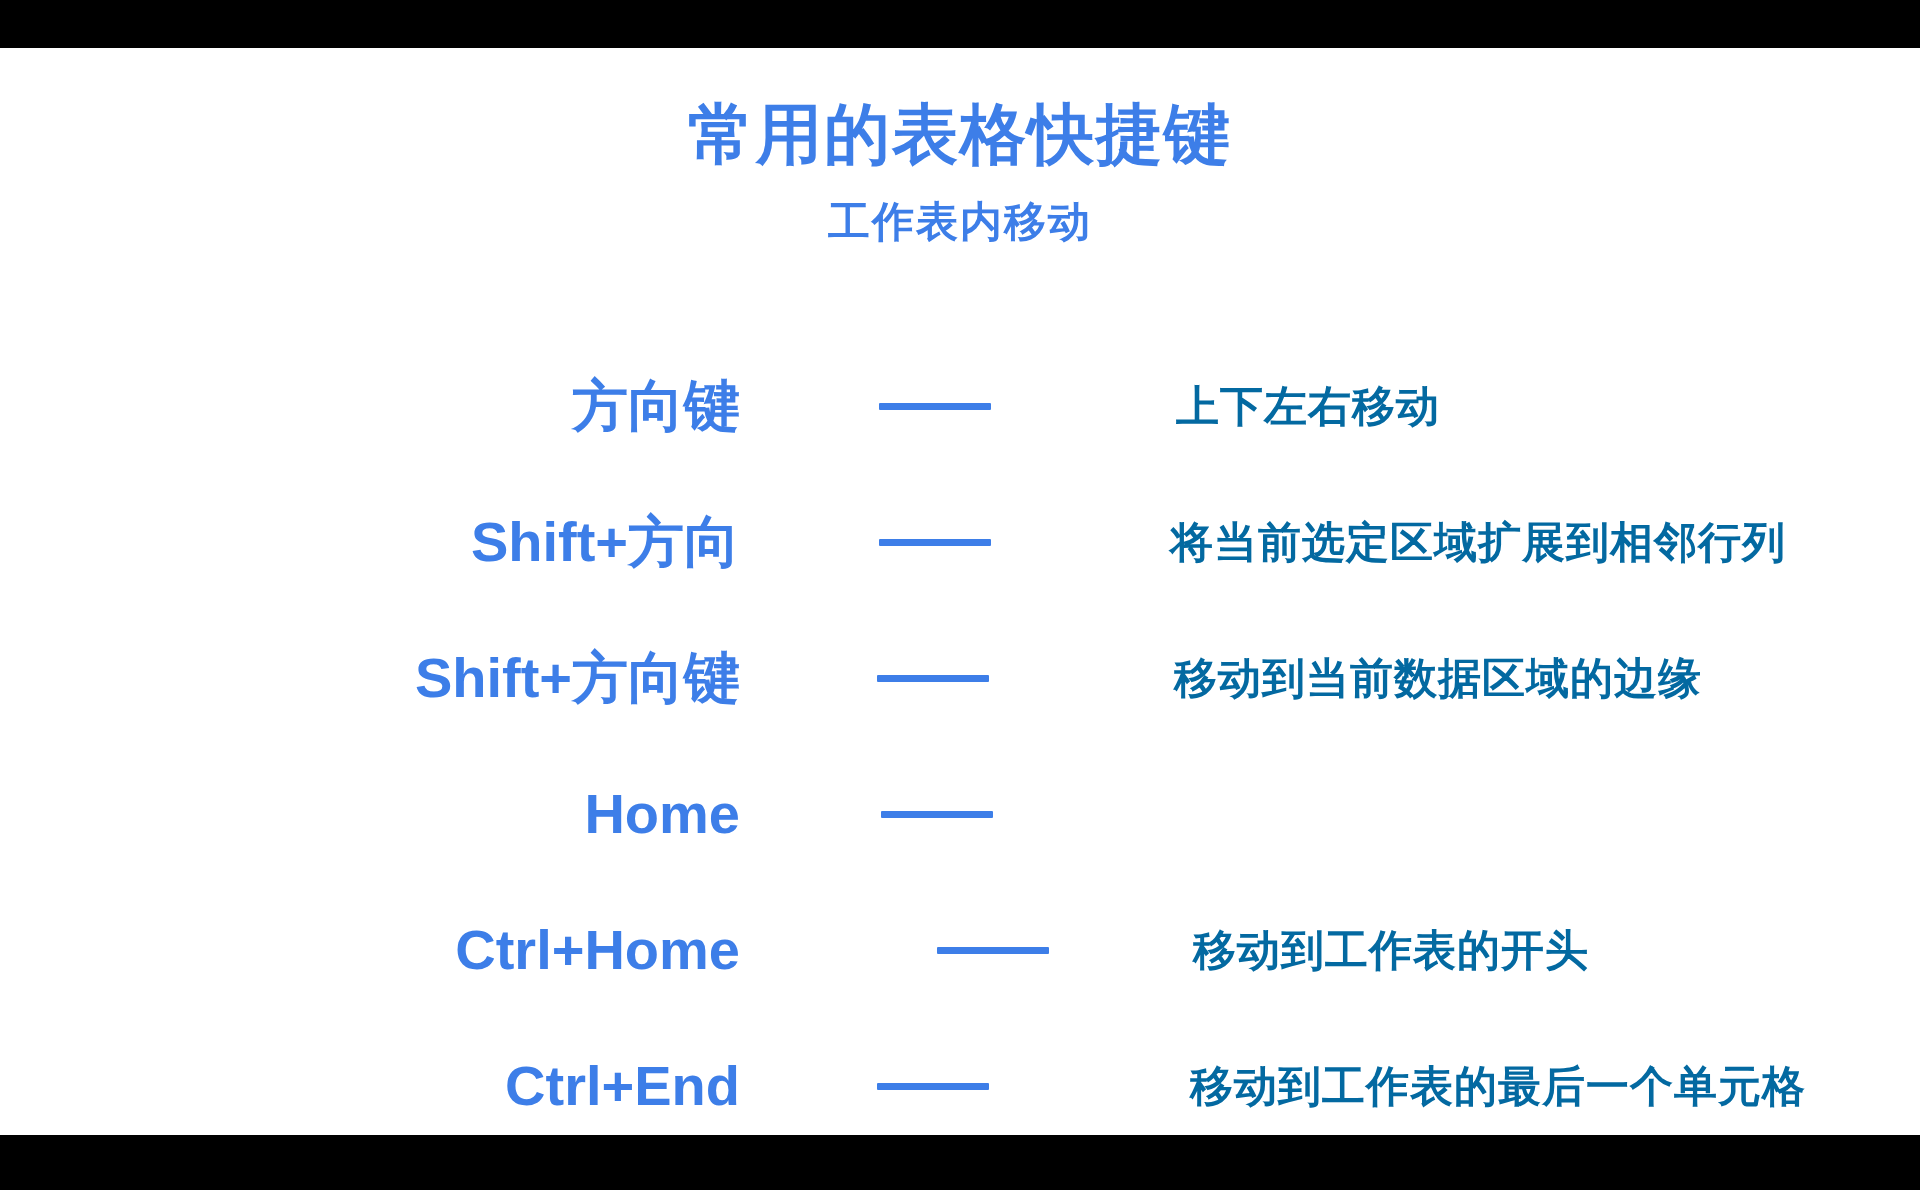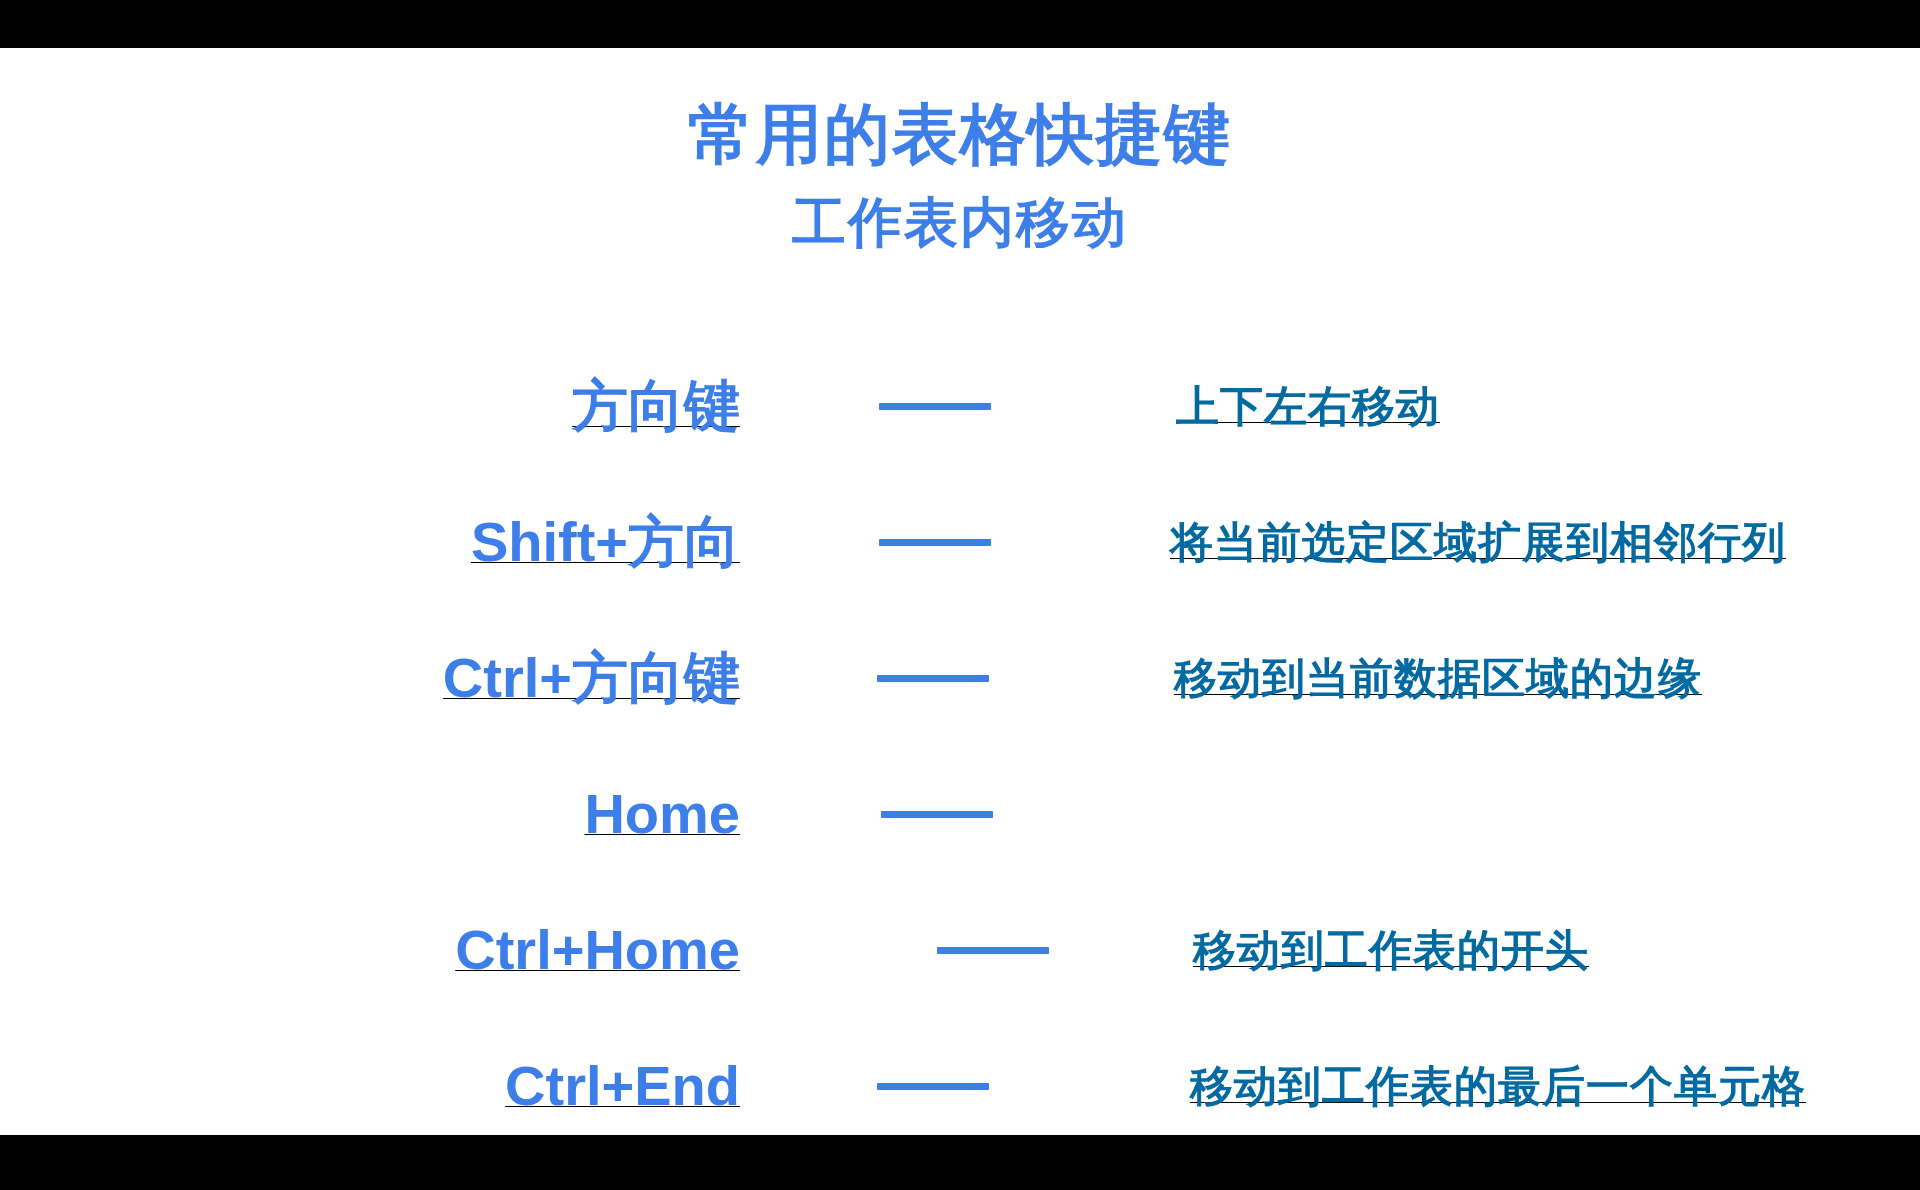--- a/index.html
+++ b/index.html
@@ -73,35 +73,34 @@
   .slide-title {
     color: #3d7ee8;
     font-size: 66px;
     font-weight: bold;
     letter-spacing: 2px;
     line-height: 84px;
     margin: 0;
   }
   .slide-subtitle {
     color: #3d7ee8;
-    font-size: 54px;
+    font-size: 42px;
     font-weight: bold;
     letter-spacing: 2px;
     line-height: 80px;
     margin: 0;
     margin-top: 6px;
   }
 
   
   .rows {
     position: absolute;
     left: 0;
     top: 290px;
     width: 1628px;
-    text-decoration: underline;
   }
   .row {
     display: flex;
     align-items: center;
     height: 136px;
   }
   .key-cell {
     width: 740px;
     flex: 0 0 740px;
     text-align: right;
@@ -195,21 +194,21 @@
         <div class="dash-cell">
           <span class="dash"></span>
         </div>
         <div class="desc-cell">
           <span class="desc-text">将当前选定区域扩展到相邻行列</span>
         </div>
       </div>
 
       <div class="row row-2">
         <div class="key-cell">
-          <span class="key-text">Ctrl+方向键</span>
+          <span class="key-text">Shift+方向键</span>
         </div>
         <div class="dash-cell">
           <span class="dash"></span>
         </div>
         <div class="desc-cell">
           <span class="desc-text">移动到当前数据区域的边缘</span>
         </div>
       </div>
 
       <div class="row row-3">

